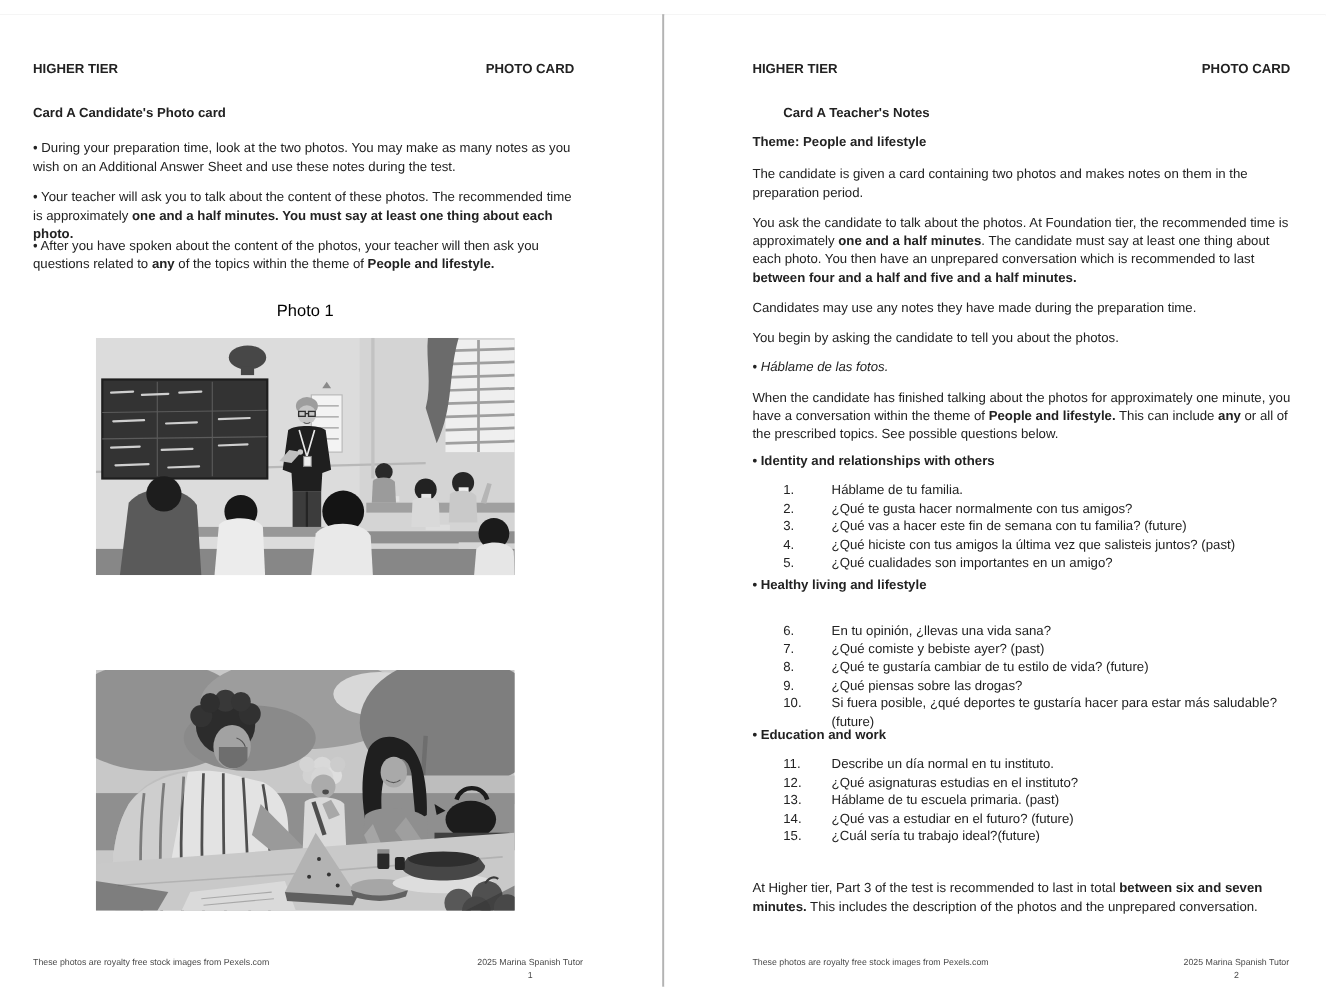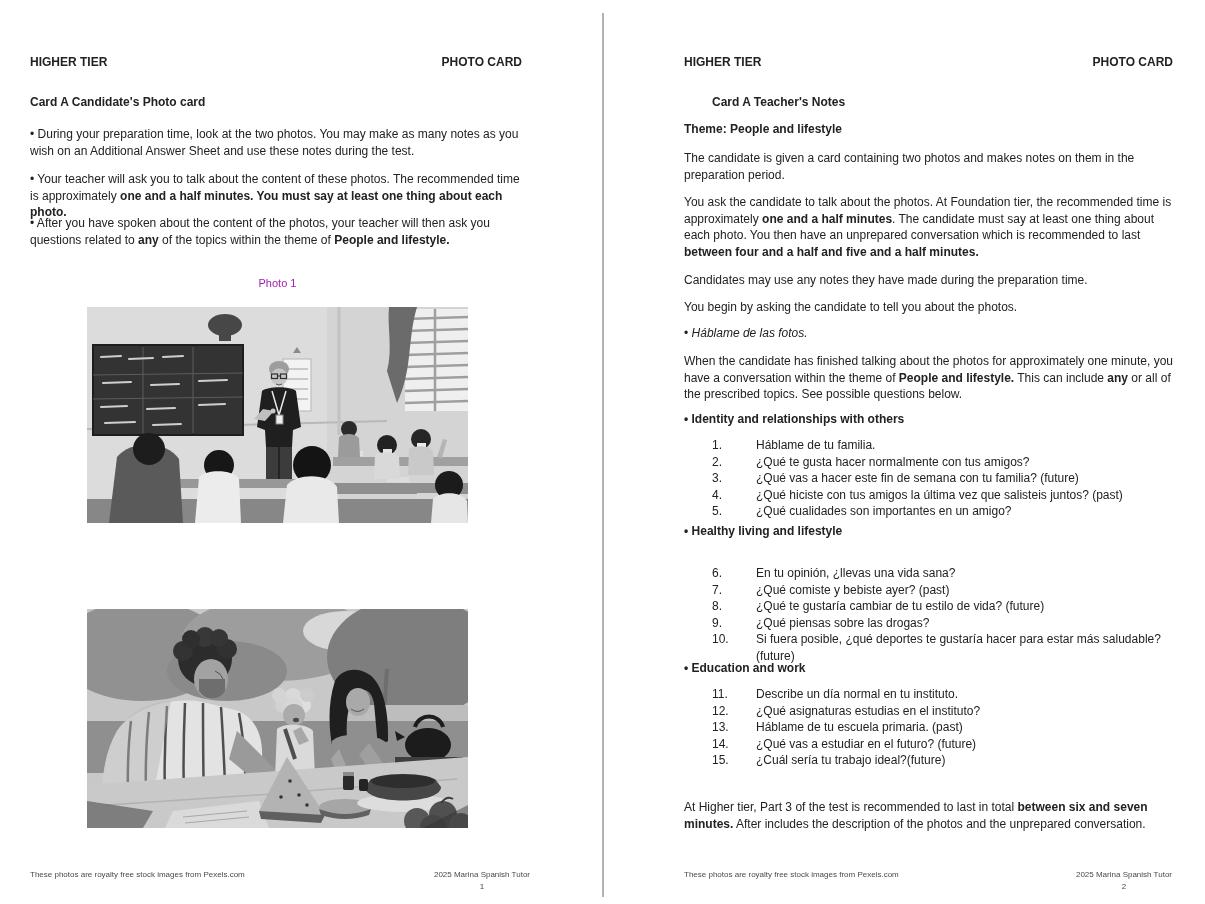--- a/index.html
+++ b/index.html
@@ -10,21 +10,21 @@
   .page-divider { position:absolute; left:602px; top:13px; width:2px; height:884px; background:#b3b3b3; }
   .page { position:absolute; top:13px; height:884px; background:#fff; }
   .page-left  { left:0;   width:602px; }
   .page-right { left:604px; width:601px; }
   .blk { position:absolute; font-size:12px; line-height:16.6px;align-items:center; }
   .page-left  .blk { left:30px; width:492px; }
   .page-right .blk { left:80px; width:489px; }
   .hdr-row { display:flex; justify-content:space-between; font-weight:700; font-size:12px; }
   .doc-title { font-weight:700; }
   .sec-head { font-weight:700; }
-  .photo-label { text-align:center; font-size:11px; color:#a21caf; width:381px !important; left:87px !important; }
+  .photo-label { text-align:center; font-size:15px; color:#000000; width:381px !important; left:87px !important; }
   .photo-frame { position:absolute; left:87px; width:381px; overflow:hidden; }
   .photo-frame svg { display:block; }
   .q-row { display:flex; padding-left:28px; }
   .q-num { flex:0 0 19px; }
   .q-text { flex:1;margin-left:25px; }
   .footer-note { position:absolute; font-size:8px; color:#4a4a4a; line-height:10px; }
   .footer-left-pos { left:30px; top:857px; }
   .page-right .footer-left-pos { left:80px; }
   .footer-right-pos { right:72px; top:856px; text-align:center; line-height:11.5px; }
   .page-right .footer-right-pos { right:33px; }
@@ -380,21 +380,21 @@
           <span class="q-num">14.</span>
           <span class="q-text">¿Qué vas a estudiar en el futuro? (future)</span>
         </div>
 
         <div class="q-row">
           <span class="q-num">15.</span>
           <span class="q-text">¿Cuál sería tu trabajo ideal?(future)</span>
         </div>
       </div>
 
-    <div class="blk" style="top:786px;"><span>At Higher tier, Part 3 of the test is recommended to last in total </span><span style="font-weight: 700;">between six and seven minutes.</span><span> After includes the description of the photos and the unprepared conversation.</span></div>
+    <div class="blk" style="top:786px;"><span>At Higher tier, Part 3 of the test is recommended to last in total </span><span style="font-weight: 700;">between six and seven minutes.</span><span> This includes the description of the photos and the unprepared conversation.</span></div>
 
     <div class="footer-note footer-left-pos">These photos are royalty free stock images from Pexels.com</div>
     <div class="footer-note footer-right-pos">
       <div>2025 Marina Spanish Tutor</div>
       <div>2</div>
     </div>
   </div>
 </div>
 
 </body></html>

